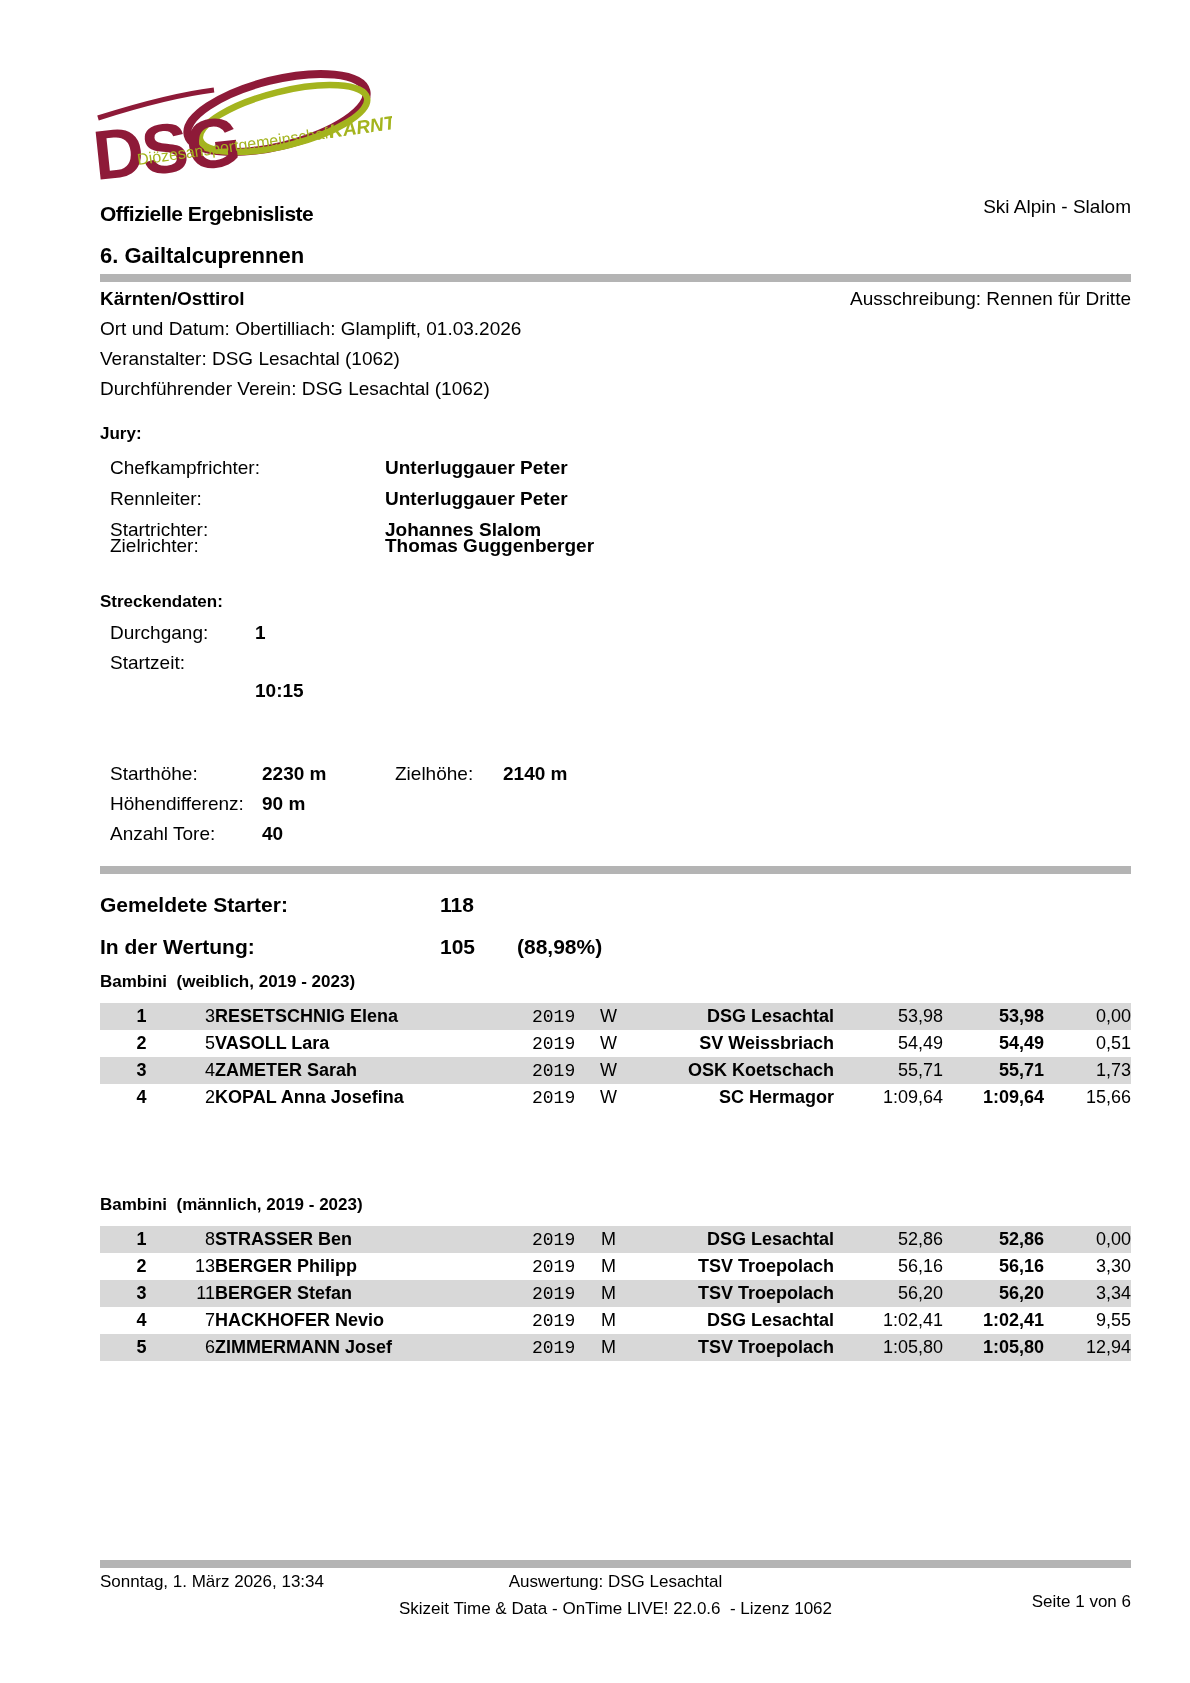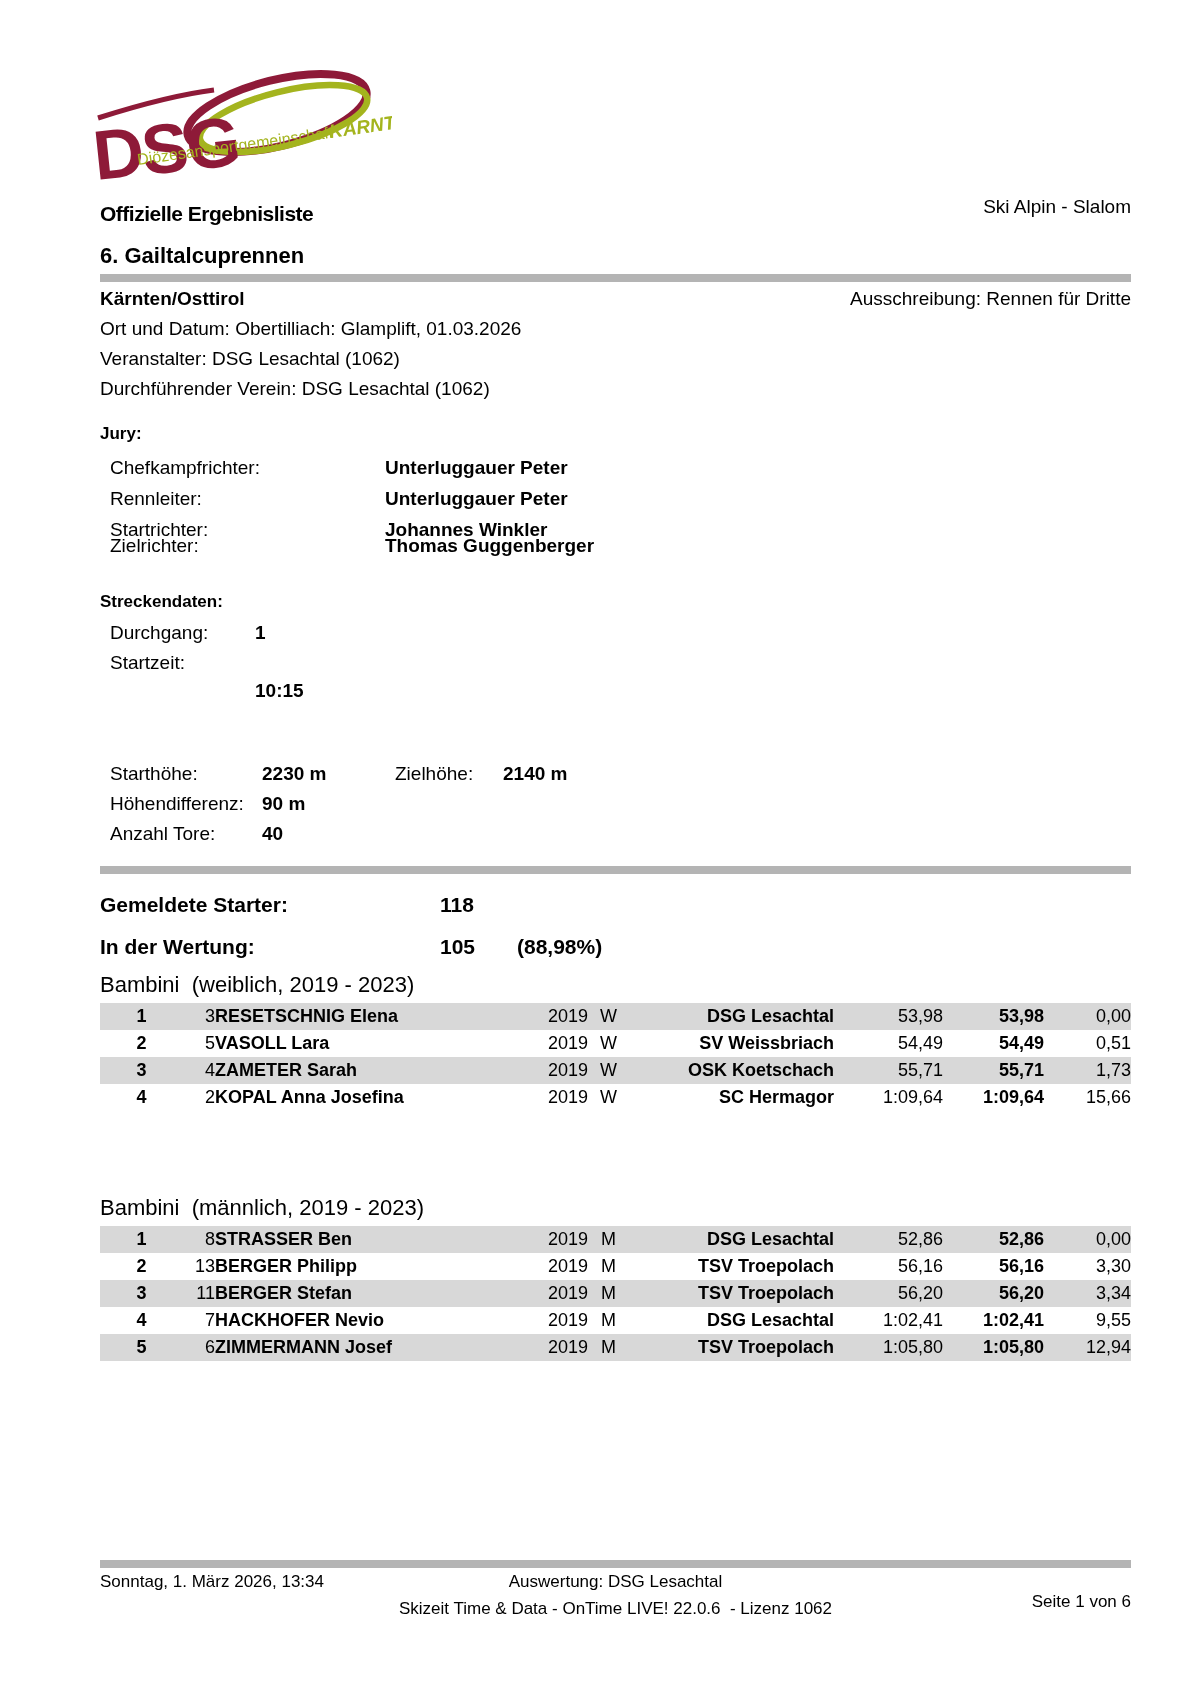--- a/index.html
+++ b/index.html
@@ -33,28 +33,28 @@
   #course-heading { top:592px; }
   .course-label { left:110px; font-size:19px; }
   .course-value { font-size:19px; font-weight:bold; }
 
   .starters-label { left:100px; font-size:21px; font-weight:bold; }
   .starters-value { font-size:21px; font-weight:bold; }
 
   
   .result-section { position:absolute; left:100px; width:1031px; }
   #section0 { top:972px; } #section1 { top:1195px; }
-  .category-title { font-size:22px; font-weight:normal; white-space:pre; height:24px; margin-bottom:7px; }
+  .category-title { font-size:17px; font-weight:bold; white-space:pre; height:24px; margin-bottom:7px; }
   table.results-table { width:1031px; border-collapse:collapse; table-layout:fixed; font-size:18px; }
   table.results-table td { height:27px; padding:0; white-space:nowrap; overflow:hidden; }
   table.results-table tr:nth-child(odd) { background:#d8d8d8; }
   td.c-rank { text-align:center; font-weight:bold; }
   td.c-bib  { text-align:right; }
   td.c-name { text-align:left; font-weight:bold; padding-left:27px; }
-  td.c-year { text-align:right; padding-right:4px; }
+  td.c-year { padding-right:4px;font-family:Liberation Mono, monospace; }
   td.c-sex  { text-align:center; }
   td.c-club { text-align:right; padding-left:13px;font-weight:bold; }
   td.c-run  { text-align:right; padding-right:4px; }
   td.c-total{ text-align:right; padding-right:4px; font-weight:bold; }
   td.c-diff { text-align:right; padding-right:5px; }
 
   
   .footer-text { font-size:17px; }
   #footer-date { left:100px; top:1572px; }
   #footer-eval { left:100px; width:1031px; text-align:center; top:1572px; }
@@ -92,21 +92,21 @@
   <div class="abs info-line" id="info2">Durchführender Verein: DSG Lesachtal (1062)</div>
 
   <div class="abs sec-heading" id="jury-heading">Jury:</div>
   <div class="abs jury-row" style="top:457px">
     <span class="role">Chefkampfrichter:</span><span class="name">Unterluggauer Peter</span>
   </div>
   <div class="abs jury-row" style="top:488px">
     <span class="role">Rennleiter:</span><span class="name">Unterluggauer Peter</span>
   </div>
   <div class="abs jury-row" style="top:519px">
-    <span class="role">Startrichter:</span><span class="name">Johannes Winkler</span>
+    <span class="role">Startrichter:</span><span class="name">Johannes Slalom</span>
   </div>
   <div class="abs jury-row" style="top:535px">
     <span class="role">Zielrichter:</span><span class="name">Thomas Guggenberger</span>
   </div>
 
   <div class="abs sec-heading" id="course-heading">Streckendaten:</div>
   <div class="abs course-label" style="top:622px">Durchgang:</div>
   <div class="abs course-value" style="left:255px; top:622px">1</div>
   <div class="abs course-label" style="top:652px">Startzeit:</div>
   <div class="abs course-value" style="left:255px; top:680px">10:15</div>

